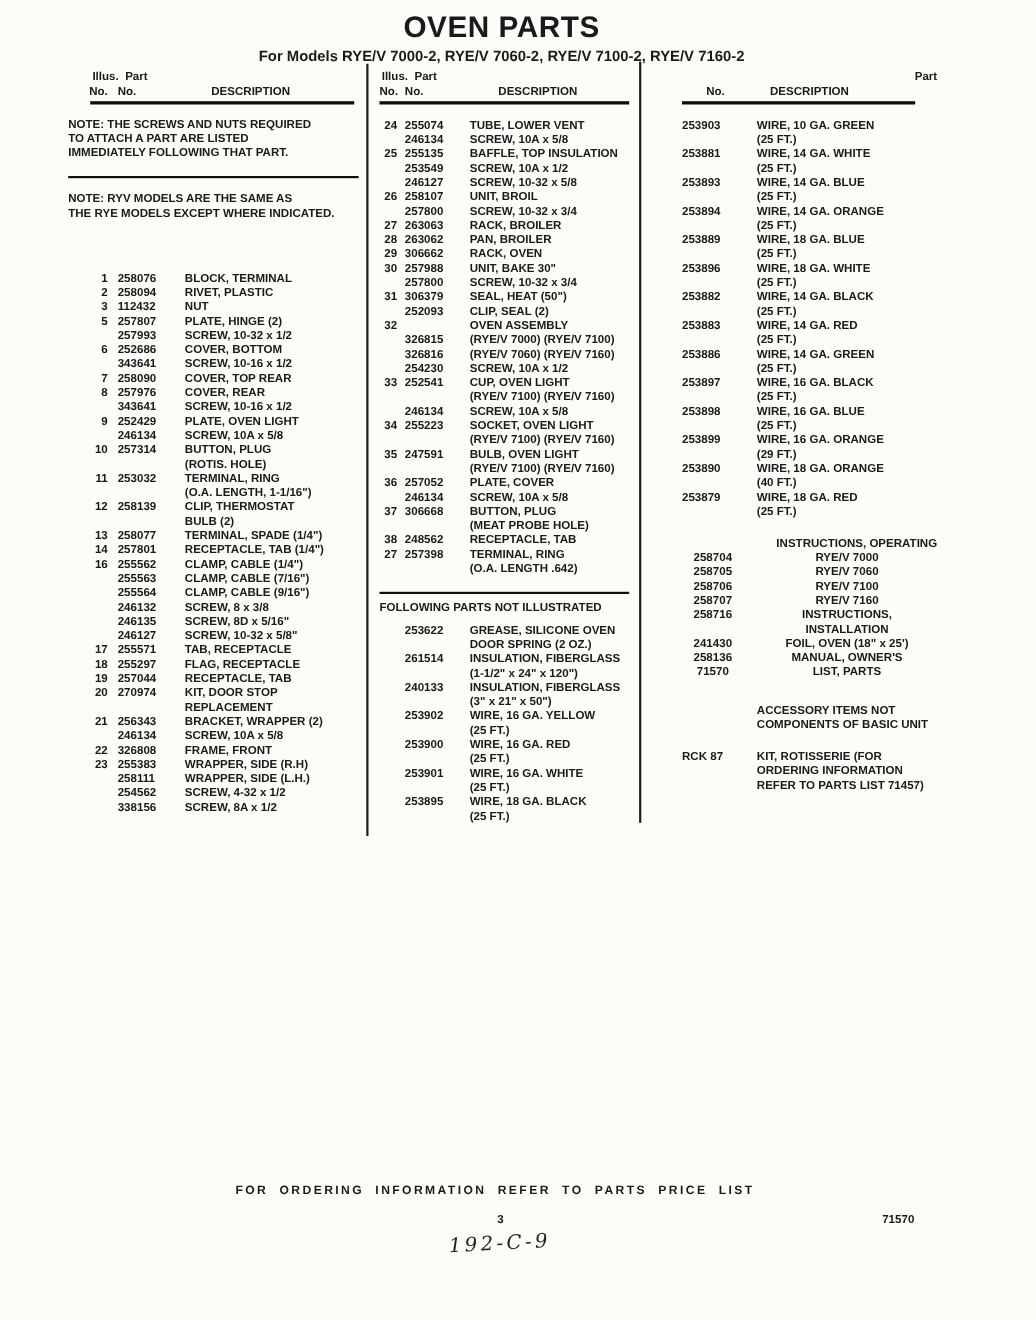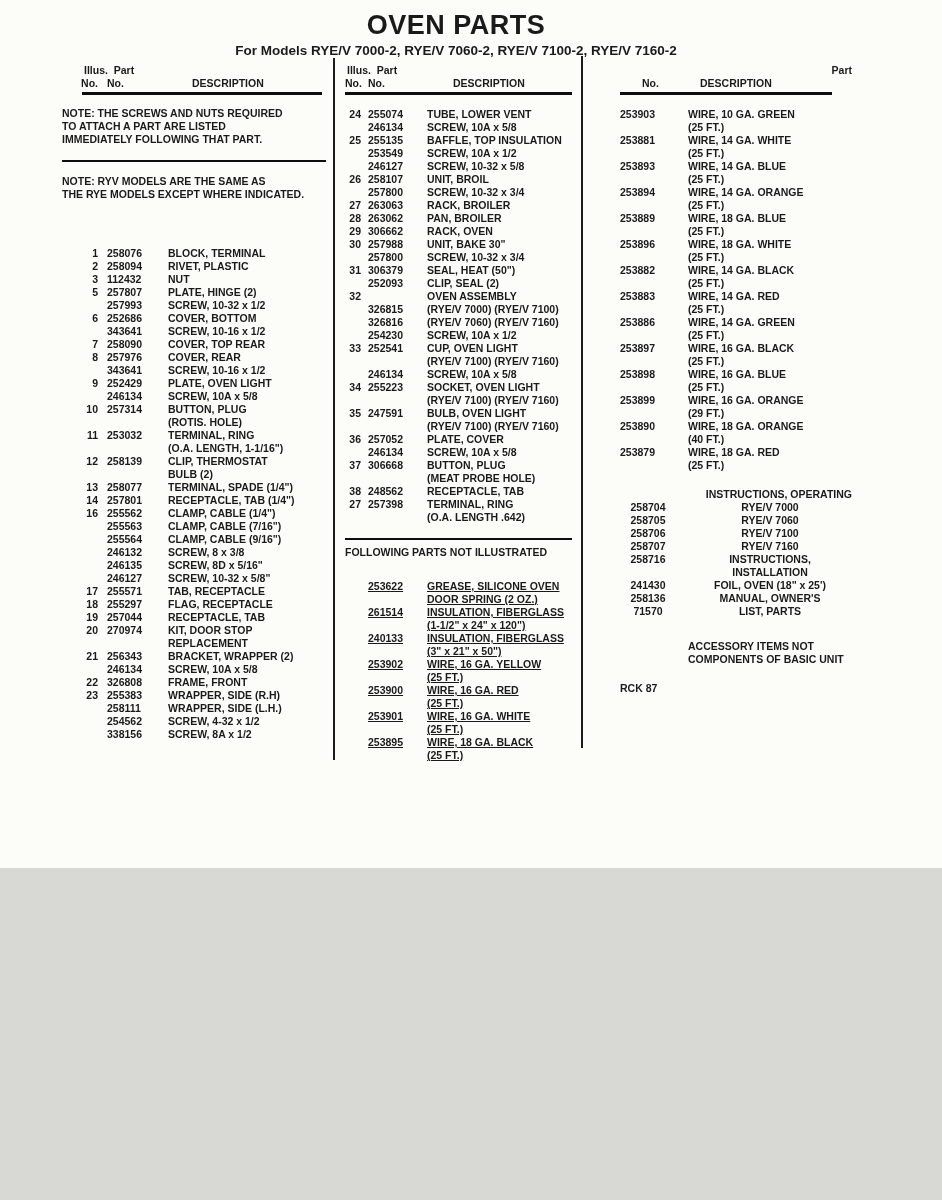--- a/index.html
+++ b/index.html
@@ -1,18 +1,18 @@
 <!DOCTYPE html>
 <html><head>
 <meta charset="utf-8">
 <style>
   * { margin:0; padding:0; box-sizing:border-box; }
   html,body { background:#d8d8d4; }
   .page {
-    position:relative; width:942px; height:868px; margin:0 auto;
+    position:relative; width:942px; height:1200px; margin:0 auto;
     background:#fcfcf9; color:#1a1a1a;
     font-family:"Liberation Sans", sans-serif; font-weight:700;
     overflow:hidden;
   }
   .doc-header { position:absolute; top:10px; left:0; width:912px; text-align:center; }
   .doc-title { font-size:27px; font-weight:700; letter-spacing:0.5px; }
   .doc-subtitle { font-size:13.5px; font-weight:700; margin-top:2px; }
 
   .vrule { position:absolute; width:2px; background:#1c1c1c; }
   .vrule1 { left:333px; top:58px; height:702px; }
@@ -45,21 +45,21 @@
 
   .note { white-space:pre-line; margin-top:12px; }
   .note2 { margin-top:13px; }
   .note-rule { height:2px; background:#0e0e0e; margin-top:14px; width:264px; }
 
   .rows1 { margin-top:46px; }
   .rows2 { margin-top:13px; }
   .rows3 { margin-top:13px; }
   .ni-rule { height:2px; background:#0e0e0e; margin-top:14px; width:227px; }
   .ni-heading { margin-top:6px; }
-  .rows2ni { margin-top:21px;text-decoration:underline; }
+  .rows2ni { margin-top:8px; }
 
   .cd-line { white-space:pre-line; margin-left:82px; }
   .docs-heading { margin-top:16px;text-align:right; }
   .docs { margin-top:0;text-align:center; }
   .accessory-note { margin-top:22px; }
   .acc { margin-top:16px; }
 
   .footer-order {
     position:absolute; top:1076px; left:0; width:900px; text-align:center;
     font-size:11px; letter-spacing:2.2px; word-spacing:5px; font-weight:700;
@@ -594,20 +594,23 @@
         <div class="prow3">
           <span class="cp">71570</span>
           <span class="cd">LIST, PARTS</span>
         </div>
       </div>
     <div class="cd-line accessory-note">ACCESSORY ITEMS NOT
 COMPONENTS OF BASIC UNIT</div>
     <div class="rows acc">
         <div class="prow3">
           <span class="cp">RCK 87</span>
+          <span class="cd">KIT, ROTISSERIE (FOR
+ORDERING INFORMATION
+REFER TO PARTS LIST 71457)</span>
         </div>
       </div>
   </section>
 
   <div class="footer-order">FOR ORDERING INFORMATION REFER TO PARTS PRICE LIST</div>
   <div class="footer-page">3</div>
   <div class="footer-doc">71570</div>
   <div class="handwritten">192-C-9</div>
 
 </div>

